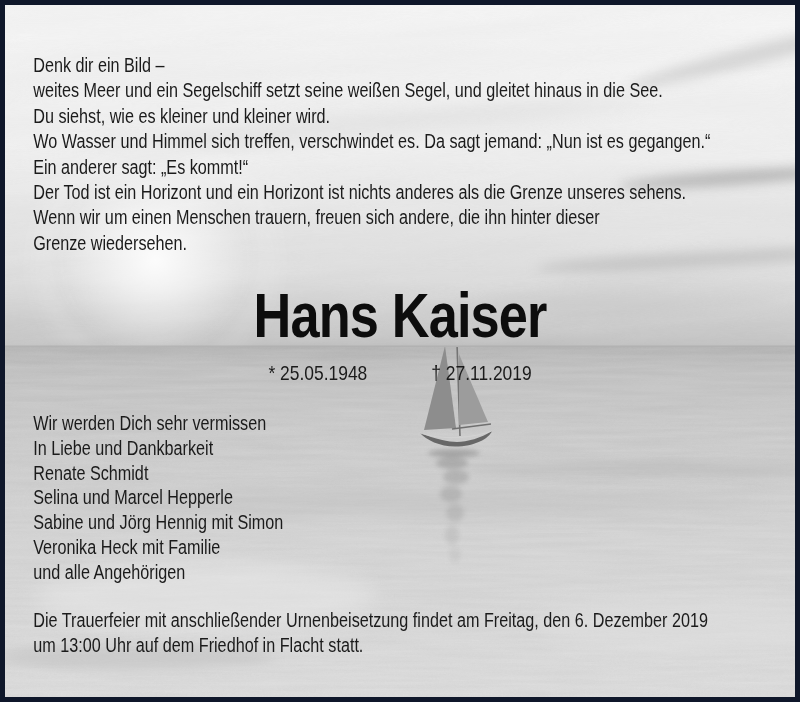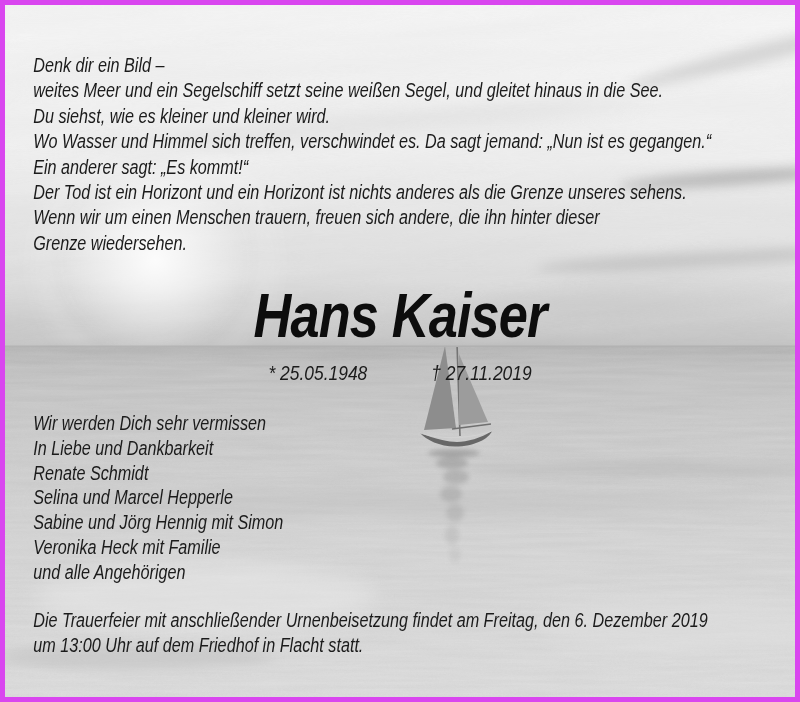--- a/index.html
+++ b/index.html
@@ -1,19 +1,19 @@
 <!DOCTYPE html>
 <html><head>
 <meta charset="utf-8">
 <style>
   html,body{margin:0;padding:0;background:#ffffff;}
   body{width:800px;height:702px;font-family:"Liberation Sans","DejaVu Sans",sans-serif;}
   .frame{
     position:relative;width:800px;height:702px;box-sizing:border-box;
-    border:5px solid #d946ef;overflow:hidden;background:#ec4899;font-style:italic;
+    border:5px solid #0f172a;overflow:hidden;background:#ec4899;
   }
   .bg{position:absolute;left:0;top:0;width:790px;height:692px;display:block;}
   
   .scale-wrap{
     position:absolute;left:0;top:0;width:952px;height:692px;
     transform:scaleX(0.83);transform-origin:0 0;
   }
   .txt{color:#1b1b1b;}
   .poem{position:absolute;left:34px;top:48px;font-size:19.5px;line-height:25.4px;white-space:nowrap;}
   .name{

